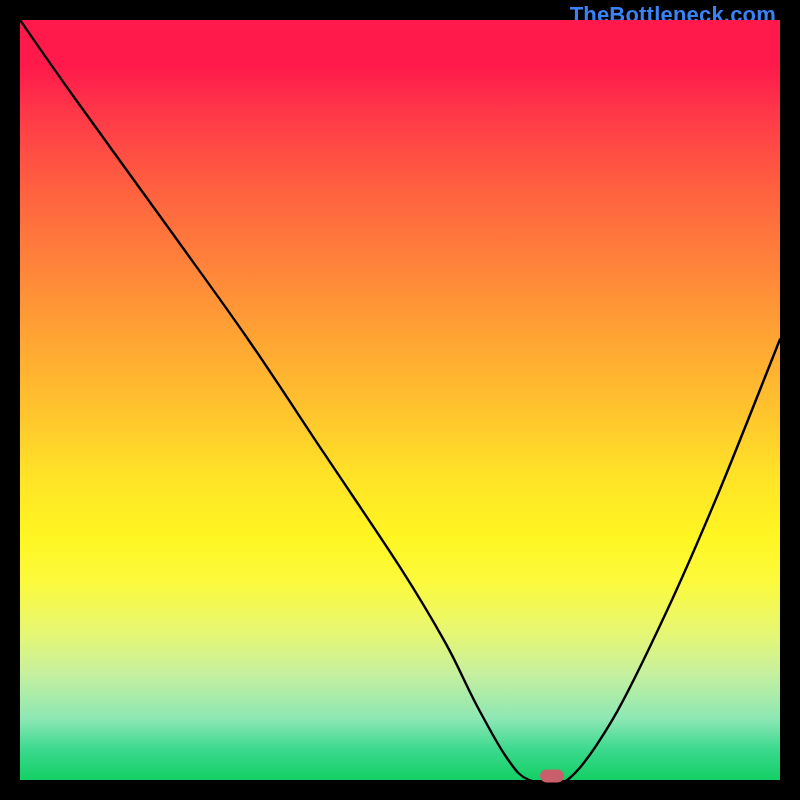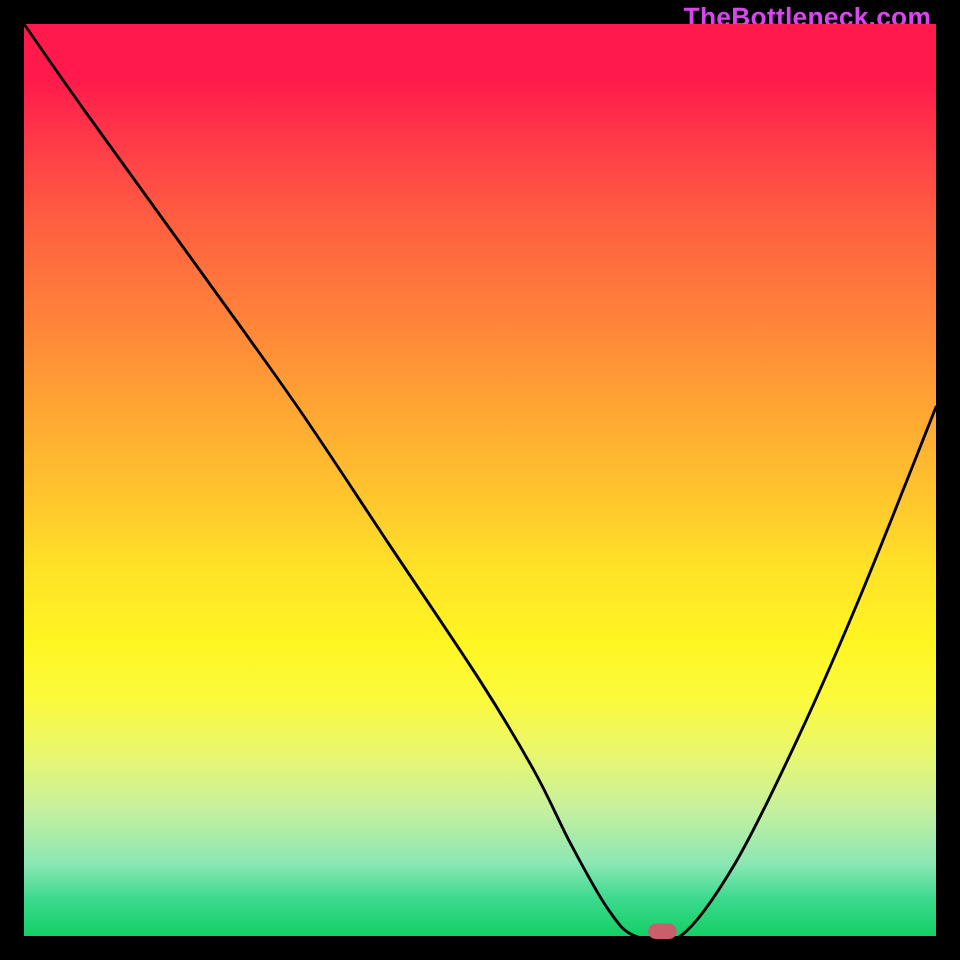--- a/index.html
+++ b/index.html
@@ -39,21 +39,21 @@
       #3bd98d 96%,
       #13cf64 100%
     );
   }
   .watermark {
     position: absolute;
     top: 2px;
     right: 24px;
     font-family: Arial, Helvetica, sans-serif;
     font-size: 22px;
-    color: #d946ef;
+    color: #3b82f6;
     font-weight: 600;
     letter-spacing: 0.2px;
     pointer-events: none;
   }
   svg.curve {
     position: absolute;
     inset: 0;
     width: 100%;
     height: 100%;
     overflow: visible;

